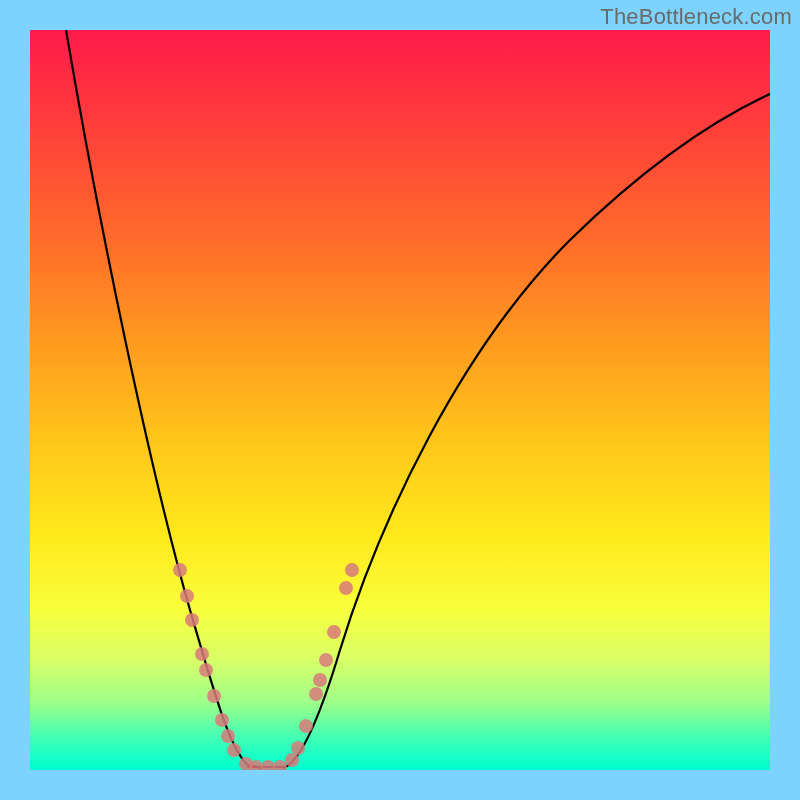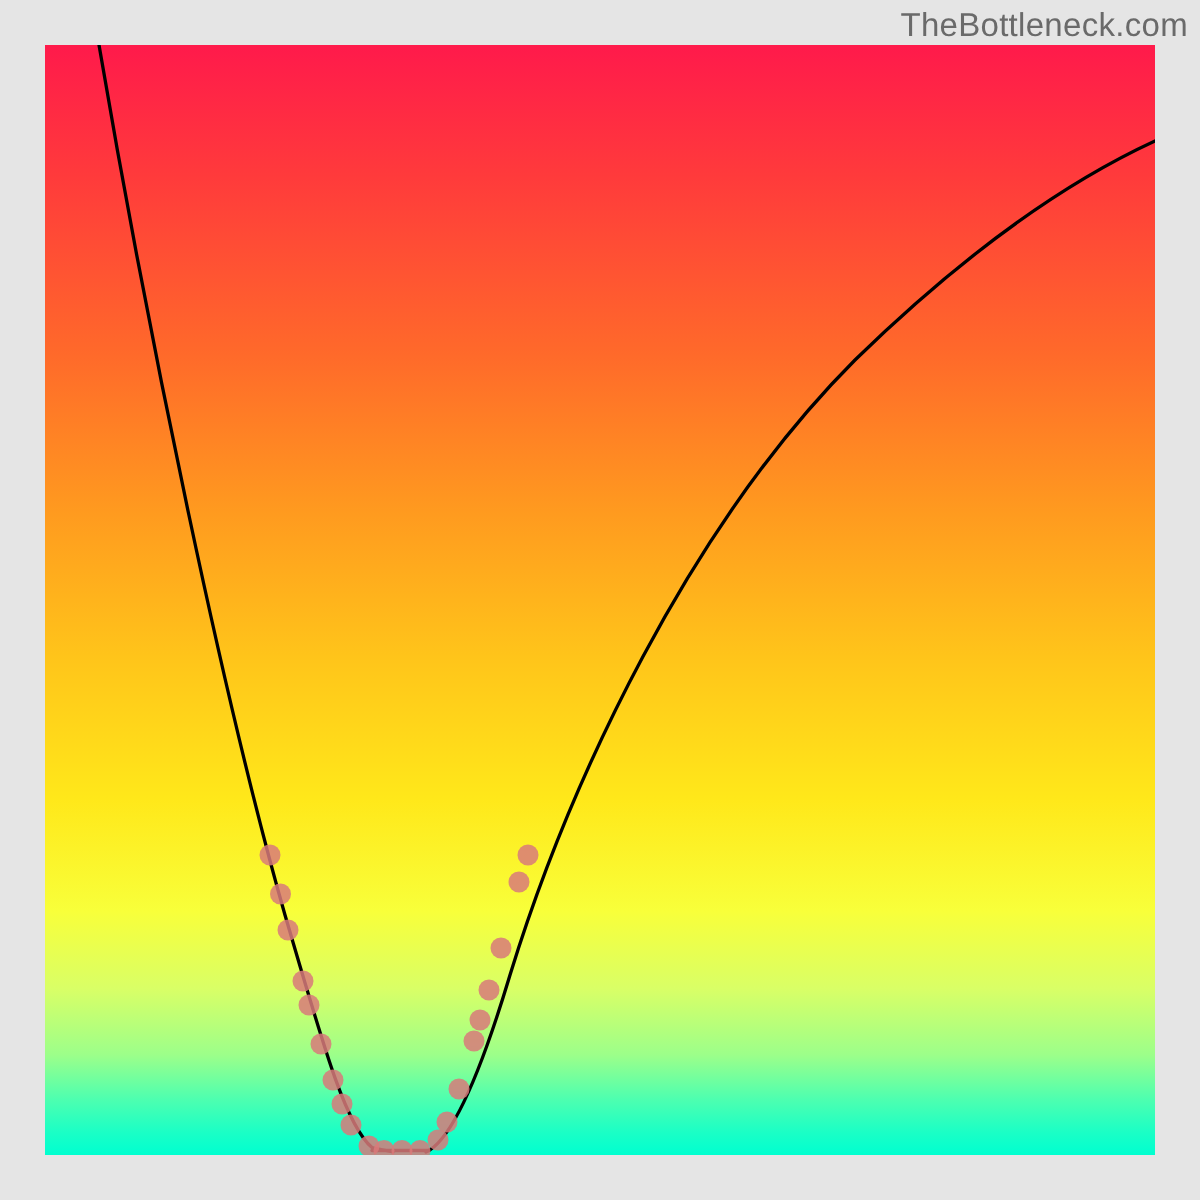--- a/index.html
+++ b/index.html
@@ -8,21 +8,21 @@
     width: 800px;
     height: 800px;
     overflow: hidden;
     background: #000;
     font-family: Arial, Helvetica, sans-serif;
   }
   .frame {
     position: relative;
     width: 800px;
     height: 800px;
-    background: #e5e5e5;
+    background: #7dd3fc;
   }
   .plot-area {
     position: absolute;
     left: 30px;
     top: 30px;
     width: 740px;
     height: 740px;
     background: linear-gradient(
       to bottom,
       #ff1a4b 0%,

